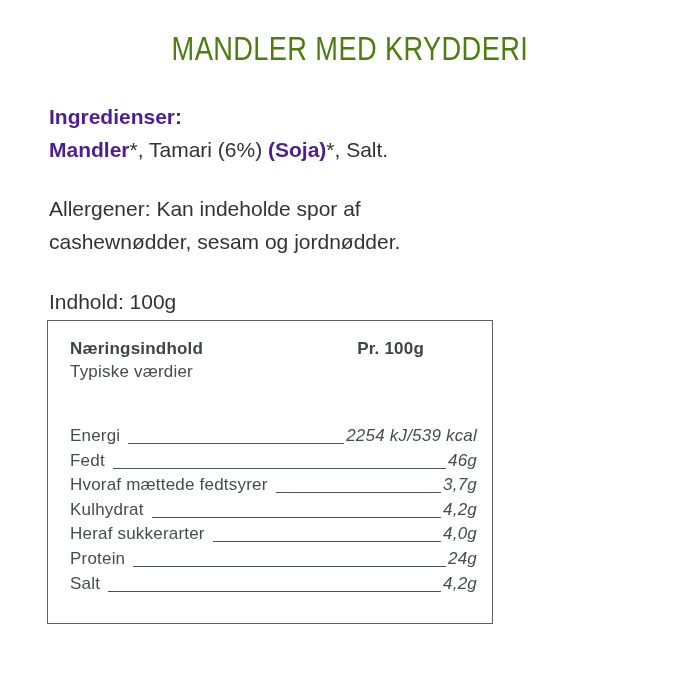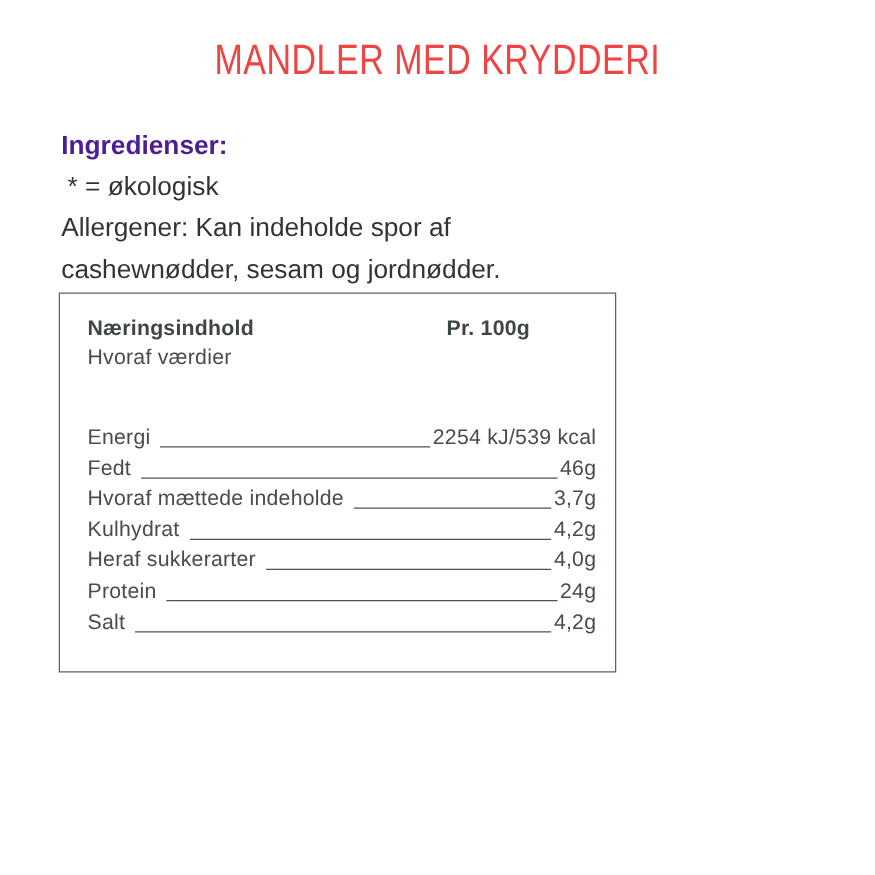--- a/index.html
+++ b/index.html
@@ -13,38 +13,38 @@
   }
   .page { width: 700px; height: 700px; padding: 0 49px; }
 
   
   h1.product-title {
     margin-top: 28px;
     text-align: center;
     font-size: 34px;
     font-weight: 400;
     line-height: 40px;
-    color: #ef4444;
+    color: #4d7c0f;
     letter-spacing: 0.5px;
     white-space: nowrap;
   }
   h1.product-title > span {
     display: inline-block;
     transform: scaleX(0.80);
     transform-origin: center;
   }
 
   
   .body-text { font-size: 21px; line-height: 33px; color: #333333; }
   .bold { font-weight: 700; color: #4c1d95; }
 
   .ingredients { margin-top: 32px; }
   .organic-note { padding-left: 5px; }
 
-  .allergens { }
+  .allergens { margin-top: 26px; }
   .contents-line { margin-top: 27px; }
 
   
   .nutrition-box {
     margin-top: 2px;
     margin-left: -2px;
     width: 446px;
     height: 304px;
     border: 1px solid #616161;
     padding: 17px 15px 16px 22px;
@@ -70,63 +70,64 @@
   }
   .nut-label { flex: 0 0 auto; }
   .nut-fill {
     flex: 1 1 auto;
     border-bottom: 1px solid #4d5253;
     margin-left: 8px;
     margin-right: 2px;
     transform: translateY(3px);
     min-width: 12px;
   }
-  .nut-value { flex: 0 0 auto; }
+  .nut-value { flex: 0 0 auto; font-style: italic; }
 </style>
 </head>
 <body>
 
 <main class="page">
 
   <h1 class="product-title">
     <span>MANDLER MED KRYDDERI</span>
   </h1>
 
   <section class="ingredients body-text">
     <p class="bold">Ingredienser:</p>
-    <p class="organic-note">* = økologisk</p>
+    <p><span class="bold">Mandler</span><span>*, Tamari (6%) </span><span class="bold">(Soja)</span><span>*, Salt.</span></p>
   </section>
 
   <section class="allergens body-text">
     <p>Allergener: Kan indeholde spor af</p>
     <p>cashewnødder, sesam og jordnødder.</p>
   </section>
 
+  <p class="contents-line body-text">Indhold: 100g</p>
 
   <section class="nutrition-box">
     <div class="nut-header">
       <span class="nut-bold">Næringsindhold</span>
       <span class="nut-bold nut-per">Pr. 100g</span>
     </div>
-    <div class="nut-sub">Hvoraf værdier</div>
+    <div class="nut-sub">Typiske værdier</div>
     <div class="nut-rows">
   <div class="nut-row">
     <span class="nut-label">Energi</span>
     <span class="nut-fill"></span>
     <span class="nut-value">2254 kJ/539 kcal</span>
   </div>
 
   <div class="nut-row">
     <span class="nut-label">Fedt</span>
     <span class="nut-fill"></span>
     <span class="nut-value">46g</span>
   </div>
 
   <div class="nut-row">
-    <span class="nut-label">Hvoraf mættede indeholde</span>
+    <span class="nut-label">Hvoraf mættede fedtsyrer</span>
     <span class="nut-fill"></span>
     <span class="nut-value">3,7g</span>
   </div>
 
   <div class="nut-row">
     <span class="nut-label">Kulhydrat</span>
     <span class="nut-fill"></span>
     <span class="nut-value">4,2g</span>
   </div>
 

